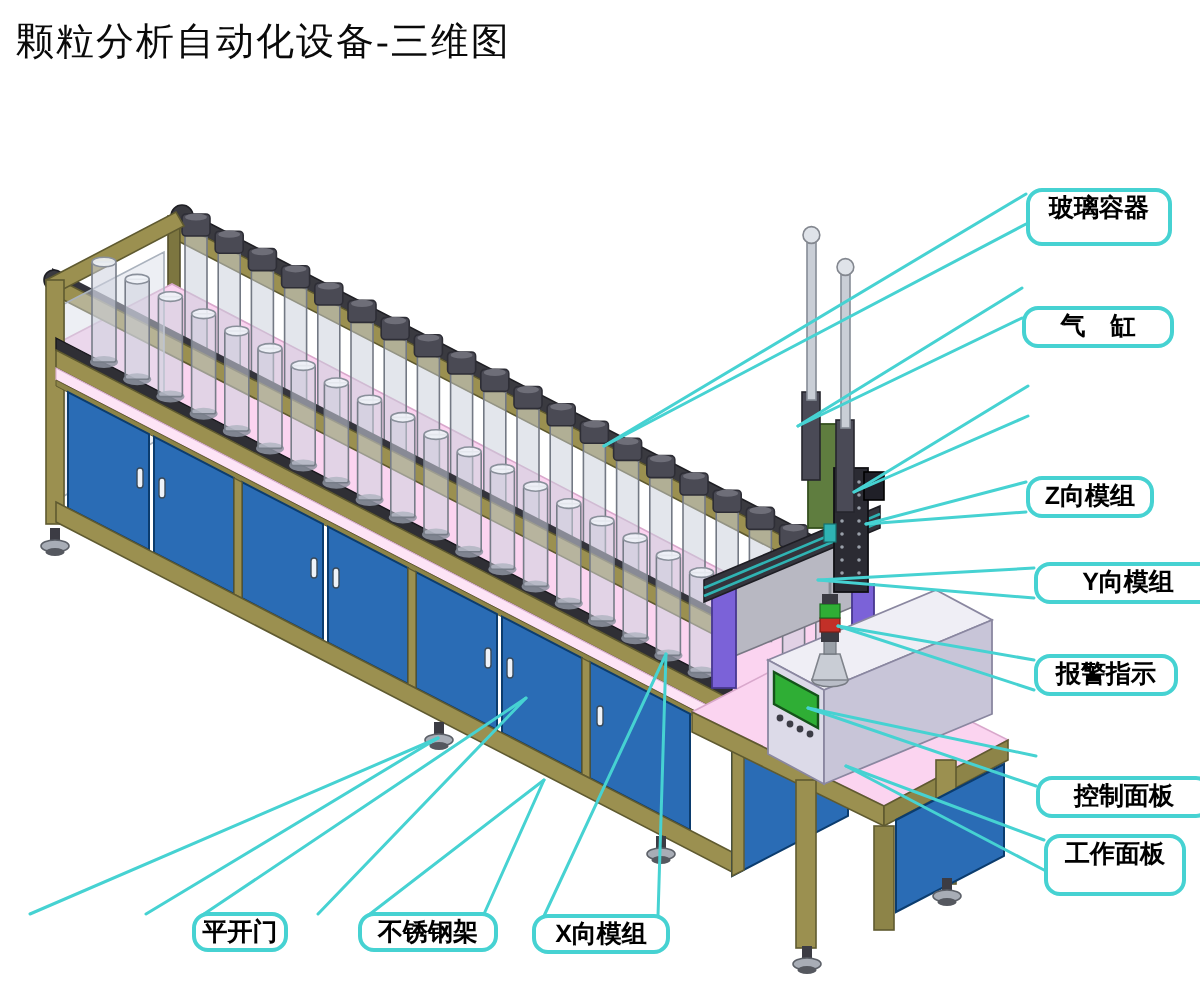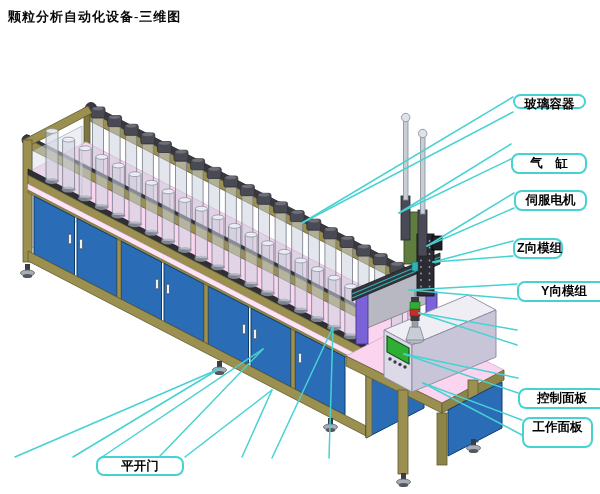--- a/index.html
+++ b/index.html
@@ -1,20 +1,20 @@
 <!DOCTYPE html>
 <html><head>
 <meta charset="utf-8">
 <style>
   html,body{margin:0;padding:0;background:#ffffff;}
   .stage{position:relative;width:600px;height:494px;background:#ffffff;overflow:hidden;
          font-family:"Liberation Sans","DejaVu Sans",sans-serif;}
   .stage svg{position:absolute;left:0;top:0;}
   .title{position:absolute;left:8px;top:8px;font-family:"Liberation Serif","DejaVu Serif",serif;
-         font-weight:bold;font-size:13px;color:#0a0a0a;letter-spacing:1px;white-space:nowrap;}
+         font-weight:normal;font-size:19px;color:#0a0a0a;letter-spacing:1px;white-space:nowrap;}
   .callout{position:absolute;box-sizing:border-box;border:2px solid #46d2d2;border-radius:8px;
            background:#ffffff;color:#000;font-weight:bold;font-size:12.5px;line-height:17px;
            text-align:center;white-space:nowrap;padding:0 2px;}
 </style>
 </head>
 <body>
 
 <div class="stage">
 
 <svg width="600" height="494" viewBox="0 0 600 494">
@@ -270,23 +270,25 @@
         </g>
     <g>
           <line x1="272" y1="458" x2="333" y2="327"></line>
           <line x1="329" y1="458" x2="333" y2="327"></line>
         </g>
   </g>
 </svg>
 
 <div class="title">颗粒分析自动化设备-三维图</div>
 
-<div class="callout" style="left:513px;top:94px;width:73px;height:15px;font-family:Liberation Serif, serif;">玻璃容器</div>
+<div class="callout" style="left:513px;top:94px;width:73px;height:29px;font-family:Liberation Serif, serif;">玻璃容器</div>
 <div class="callout" style="left:511px;top:141px;width:76px;height:21px;margin-top:12px;">气　缸</div>
-<div class="callout" style="left:514px;top:190px;width:73px;height:21px;">伺服电机</div>
-<div class="callout" style="left:513px;top:238px;width:50px;height:21px;text-align:center;">Z向模组</div>
+<div class="callout" style="left:513px;top:238px;width:64px;height:21px;text-align:center;">Z向模组</div>
 <div class="callout" style="left:517px;top:281px;width:94px;height:21px;">Y向模组</div>
+<div class="callout" style="left:517px;top:327px;width:72px;height:21px;">报警指示</div>
 <div class="callout" style="left:518px;top:388px;width:88px;height:21px;">控制面板</div>
 <div class="callout" style="left:522px;top:417px;width:71px;height:31px;">工作面板</div>
 
-<div class="callout" style="left:96px;top:456px;width:88px;height:20px;">平开门</div>
+<div class="callout" style="left:96px;top:456px;width:48px;height:20px;">平开门</div>
+<div class="callout" style="left:179px;top:456px;width:70px;height:20px;">不锈钢架</div>
+<div class="callout" style="left:266px;top:457px;width:69px;height:20px;">X向模组</div>
 
 </div>
 
 </body></html>

